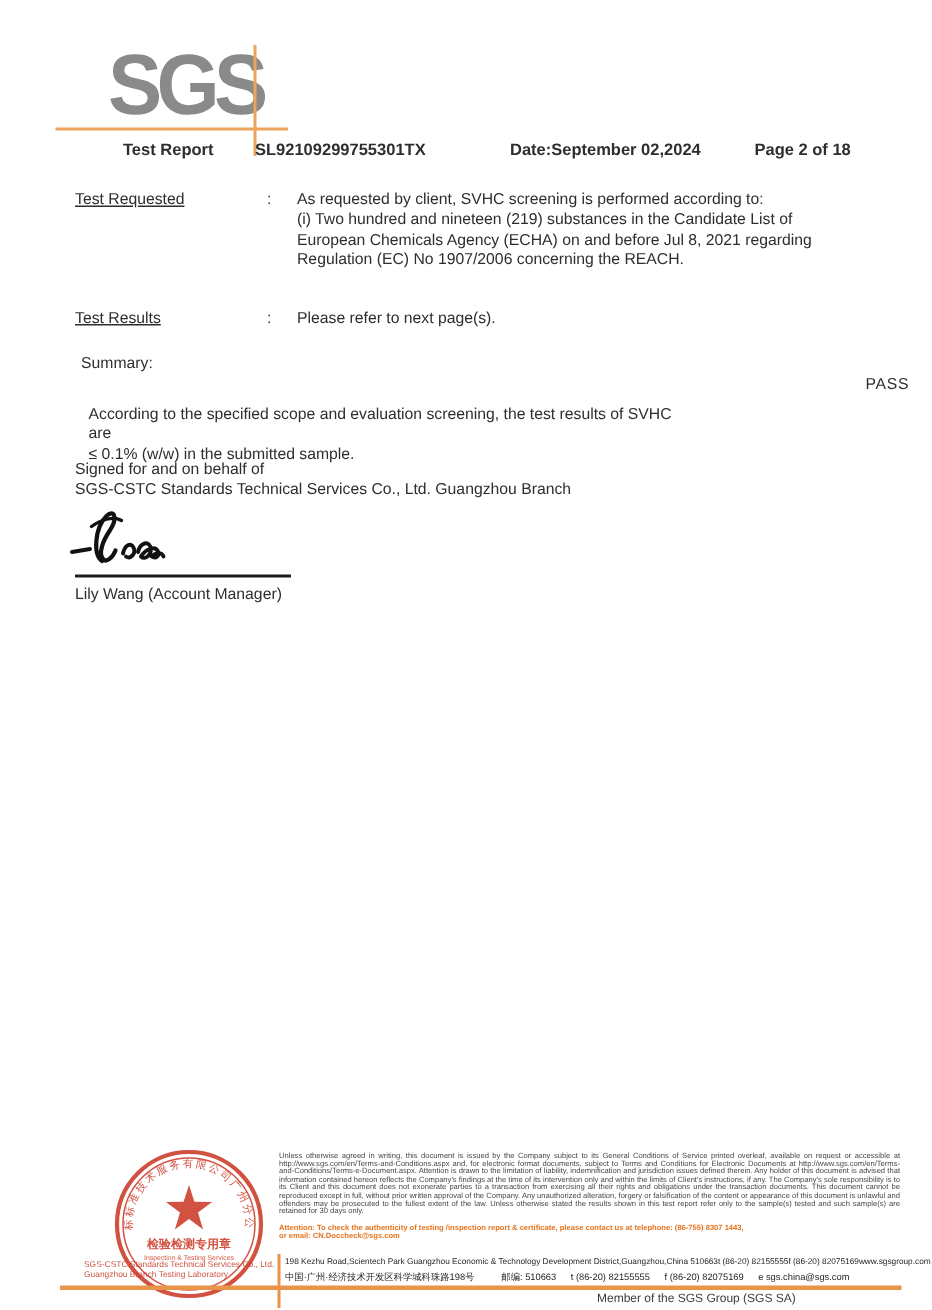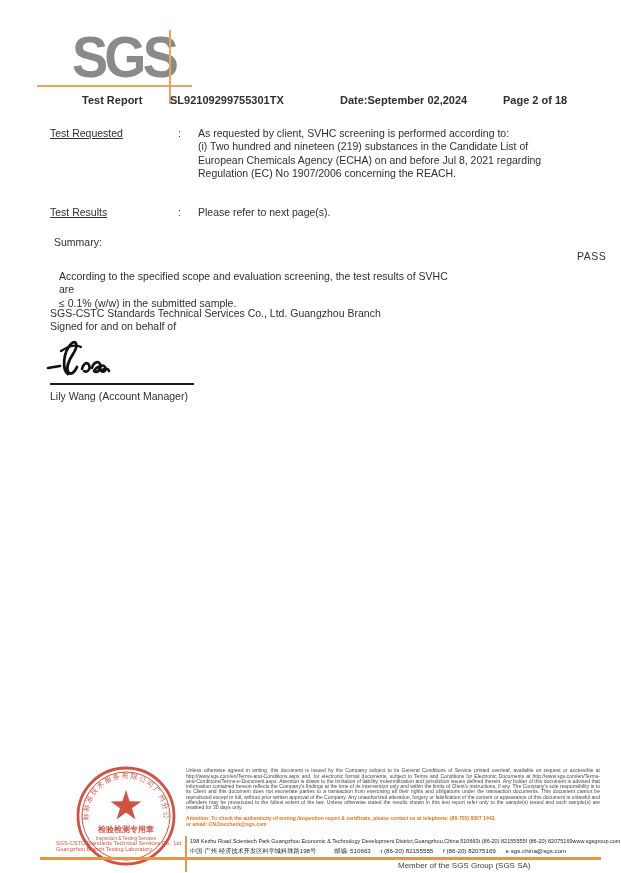--- a/index.html
+++ b/index.html
@@ -89,22 +89,22 @@
   <div class="body-text row-value" style="top:206px">Please refer to next page(s).</div>
 
   <div class="body-text summary-label">Summary:</div>
   <div class="body-text summary-text">
     <div>According to the specified scope and evaluation screening, the test results of SVHC are</div>
     <div>≤ 0.1% (w/w) in the submitted sample.</div>
   </div>
   <div class="body-text pass-badge">PASS</div>
 
   <div class="body-text signed-block">
+    <div>Signed for and on behalf of</div>
     <div>SGS-CSTC Standards Technical Services Co., Ltd. Guangzhou Branch</div>
-    <div>Signed for and on behalf of</div>
   </div>
 
   <svg class="sig-svg" width="96" height="48" viewBox="0 0 96 48">
     <g fill="none" stroke="#111" stroke-linecap="round" stroke-linejoin="round">
       <path d="M2,30 L14,28" stroke-width="2.6"></path>
       <path d="M22,36 C16,32 17,14 25,6 C30,1 33,7 27,16 C23,22 19,31 23,35 C25,37 29,34 31,29" stroke-width="2.8"></path>
       <path d="M15,13 C22,8 30,6 35,9" stroke-width="2.2"></path>
       <path d="M36,31 C37,26 41,23 43,27 C45,31 41,35 38,33" stroke-width="2.6"></path>
       <path d="M46,30 C47,25 52,22 54,26 C56,31 51,36 48,33 C51,28 57,26 59,29 C61,32 58,35 55,33 C58,30 62,30 63,33" stroke-width="2.6"></path>
     </g>

